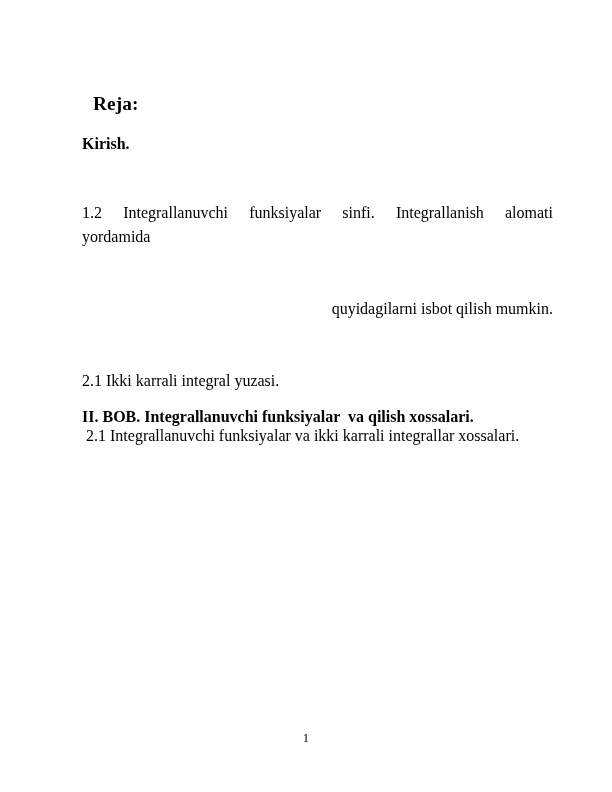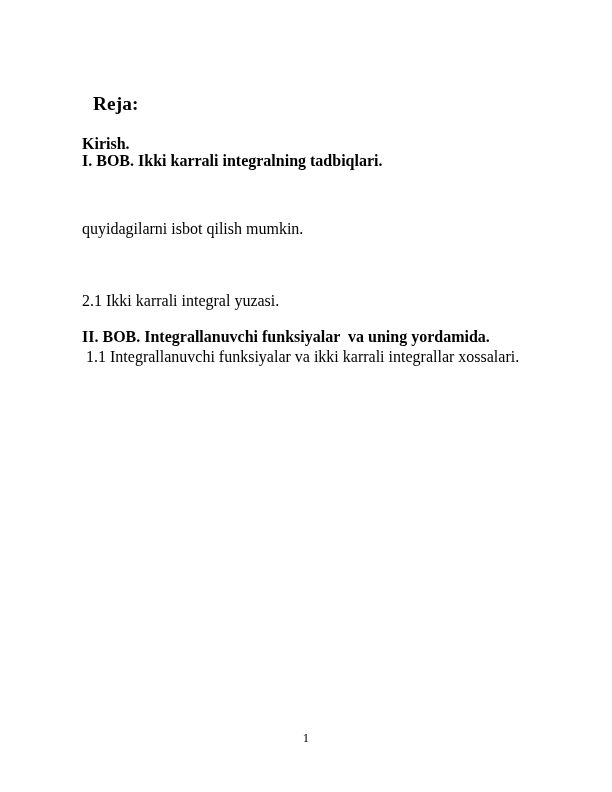--- a/index.html
+++ b/index.html
@@ -73,21 +73,21 @@
     white-space: pre-wrap;
   }
   .para-justify > .ln1 {
     display: block;
     text-align: justify;
     text-align-last: justify;
     white-space: pre-wrap;
   }
   .para-justify > .ln2 {
     display: block;
-    text-align: left;
+    text-align: right;
     white-space: pre-wrap;
   }
 
   .gap-section {
     height: 16px;
   }
   .gap-big {
     height: 38px;
   }
 
@@ -120,34 +120,34 @@
 <div class="page">
 
   <div class="content">
 
     <h1 class="doc-title">Reja:</h1>
 
     <div class="gap-title"></div>
 
     <div class="h-bold">Kirish.</div>
 
-    <div class="h-bold">I. BOB. Ikki karrali integralning tadbiqlari.</div>
 
 
     <div class="para-justify">
+      <span class="ln1">1.2    Integrallanuvchi    funksiyalar    sinfi.    Integrallanish    alomati    yordamida</span>
       <span class="ln2">quyidagilarni isbot qilish mumkin.</span>
     </div>
 
     <div class="body-line">2.1 Ikki karrali integral yuzasi.</div>
 
     <div class="gap-section"></div>
 
-    <div class="h-bold">II. BOB. Integrallanuvchi funksiyalar  va uning yordamida.</div>
+    <div class="h-bold">II. BOB. Integrallanuvchi funksiyalar  va qilish xossalari.</div>
 
-    <div class="body-line tight"> 1.1 Integrallanuvchi funksiyalar va ikki karrali integrallar xossalari.</div>
+    <div class="body-line tight"> 2.1 Integrallanuvchi funksiyalar va ikki karrali integrallar xossalari.</div>
 
 
     <div class="gap-big"></div>
 
 
 
   </div>
 
   <div class="footer">1</div>
 

